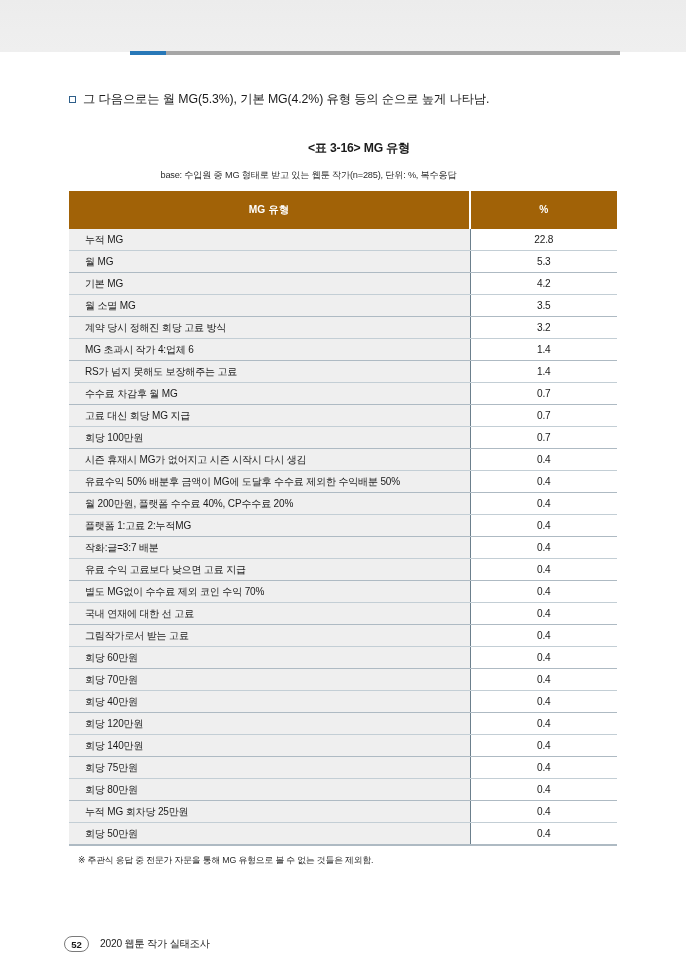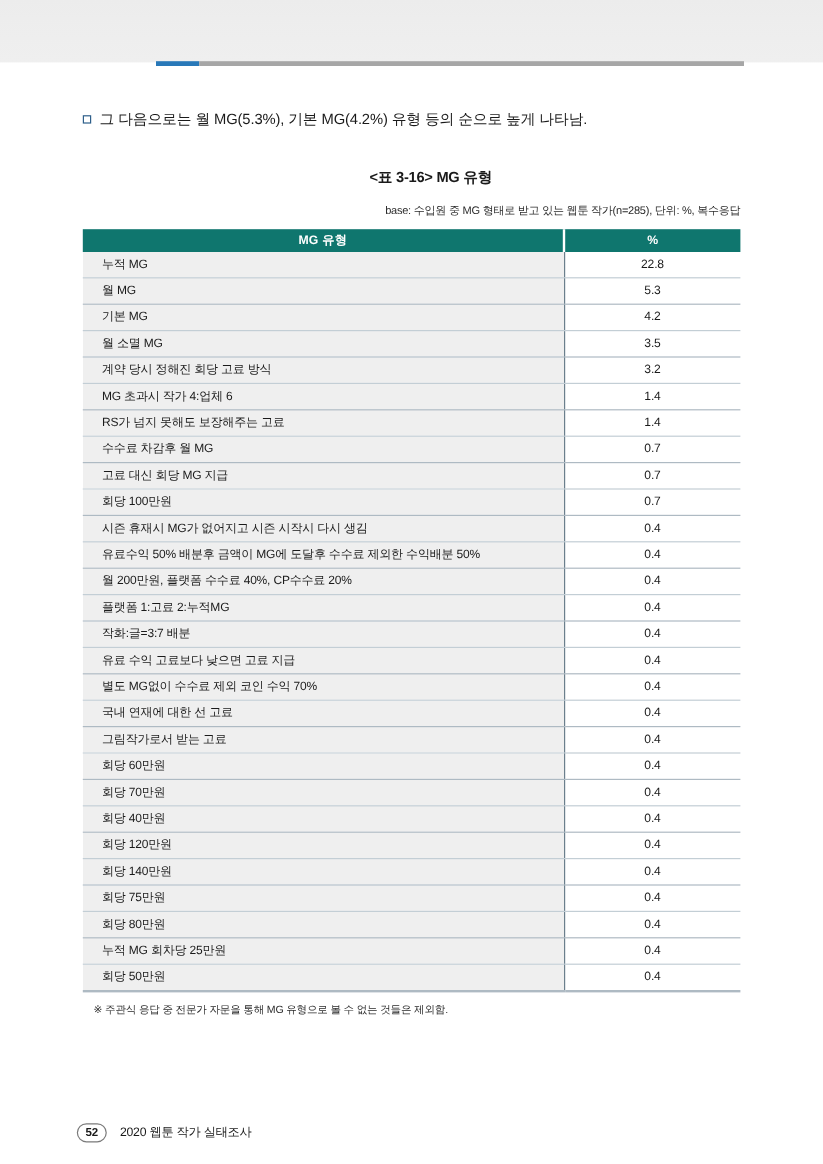--- a/index.html
+++ b/index.html
@@ -85,47 +85,47 @@
   .table-caption {
     text-align: center;
     font-size: 12.2px;
     font-weight: bold;
     color: #1a1a1a;
     margin: 30px 0 0 0;
     letter-spacing: -0.2px;
     padding-left: 32px;
   }
   .table-base {
-    text-align: right;
+    text-align: center;
     font-size: 9.2px;
     color: #2b2b2b;
     margin: 12px 69px 0 0;
     letter-spacing: -0.2px;
   }
 
   
   .table-wrap {
     margin: 9px 0 0 0;
     padding: 0 69px 0 69px;
   }
   table.data-table {
     width: 548px;
     border-collapse: collapse;
     table-layout: fixed;
   }
   table.data-table col.col-label { width: 401px; }
   table.data-table col.col-value { width: 147px; }
 
   table.data-table thead th {
-    background: #0f766e;
+    background: #a16207;
     color: #ffffff;
     font-size: 10.2px;
     font-weight: bold;
     letter-spacing: 0.2px;
-    height: 19px;
+    height: 38px;
     padding: 0;
     text-align: center;
     vertical-align: middle;
     border: none;
   }
   table.data-table thead th.th-label {
     border-right: 2px solid #ffffff;
   }
 
   table.data-table tbody td {

